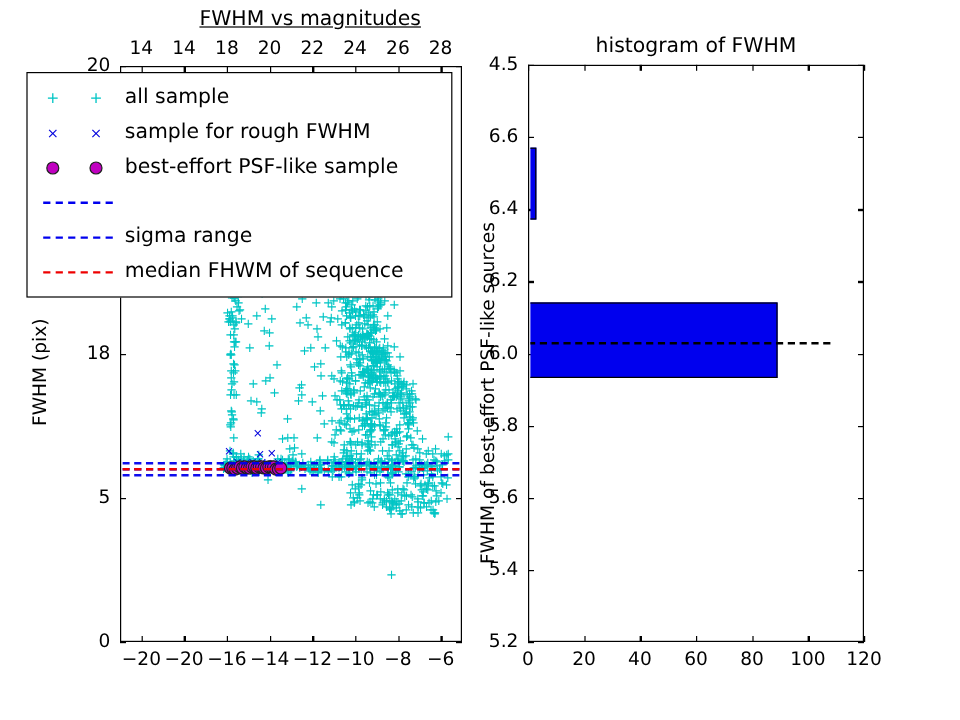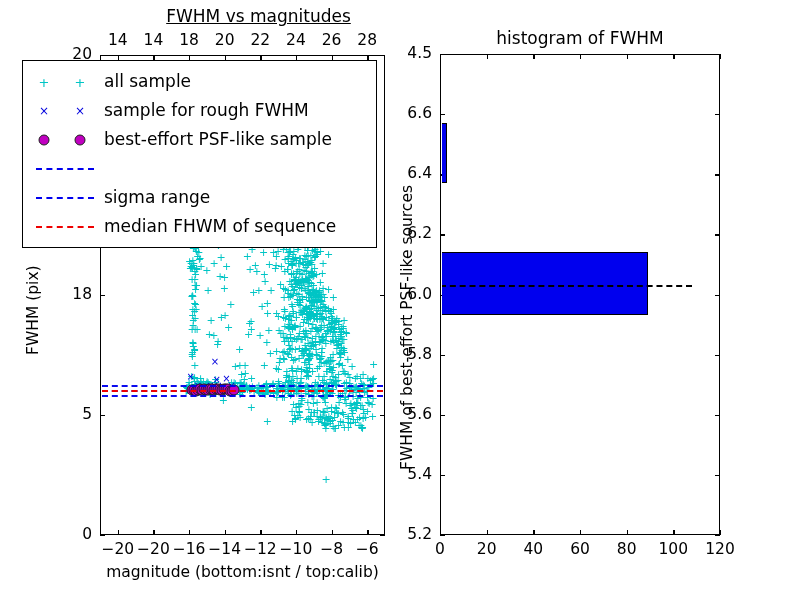--- a/index.html
+++ b/index.html
@@ -152,21 +152,20 @@
 </style>
 </head>
 <body>
 
 <div class="figure">
 
   <div id="ax1" class="axes-frame" style="left:100px;top:55px;width:285px;height:480px;"></div>
 
   <div id="ax1-title" class="axtitle" style="left:116px;top:8px;width:285px;text-decoration:underline;">FWHM vs magnitudes</div>
 
-  <div id="ax1-xlabel" class="axlabel" style="left:100px;top:565px;width:285px;text-align:center;">magnitude (bottom:isnt / top:calib)</div>
 
   <div id="ax1-ylabel" class="axlabel vlabel" style="left:26px;top:355px;">FWHM (pix)</div>
 
   <div id="ax1-ticks">
       <div class="tick" style="left:117.8px;top:530px;width:1.4px;height:5px;"></div>
       <div class="tick" style="left:153.4px;top:530px;width:1.4px;height:5px;"></div>
       <div class="tick" style="left:189.1px;top:530px;width:1.4px;height:5px;"></div>
       <div class="tick" style="left:224.7px;top:530px;width:1.4px;height:5px;"></div>
       <div class="tick" style="left:260.3px;top:530px;width:1.4px;height:5px;"></div>
       <div class="tick" style="left:295.9px;top:530px;width:1.4px;height:5px;"></div>

